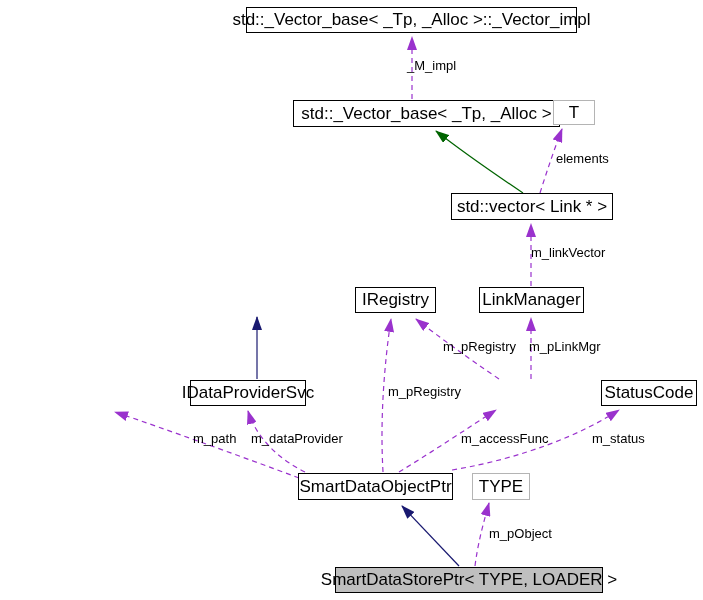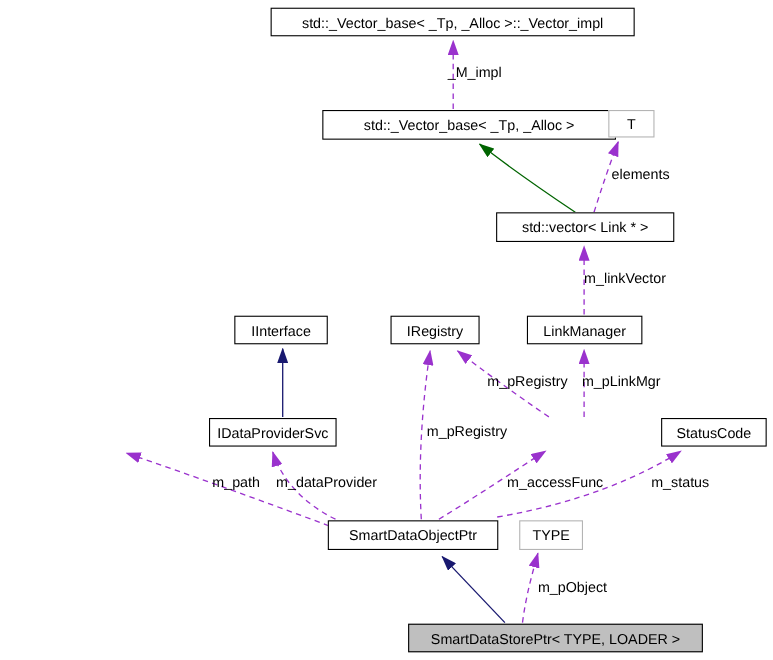--- a/index.html
+++ b/index.html
@@ -15,24 +15,24 @@
     overflow:hidden;
   }
   #canvas { position:relative; width:703px; height:600px; }
   svg.edges { position:absolute; left:0; top:0; width:703px; height:600px; }
   svg.edges path { fill:none; stroke-width:1.2px; }
   svg.edges path.dashed { stroke-dasharray:5,4; }
   .node {
     position:absolute; box-sizing:border-box;
     background:var(--box_fill); border:1px solid var(--box_border);
     display:flex; align-items:center; justify-content:center;
-    font-size:13px; white-space:nowrap; z-index:2;
+    font-size:17px; white-space:nowrap; z-index:2;
   }
   .node-template { border-color:var(--template_box_border); }
-  .node-selected { background:var(--selected_box_fill);margin-left:36px; }
+  .node-selected { background:var(--selected_box_fill); }
   .edge-label {
     position:absolute; font-size:13px; line-height:14px;
     white-space:nowrap; z-index:3;
   }
 </style>
 </head>
 <body>
 
 <div id="canvas">
 
@@ -62,21 +62,20 @@
     <path class="dashed" d="M399,472 C432,452 468,428 496,410" style="stroke:var(--usage_edge)" marker-end="url(#ah-purple)"></path>
     <path class="dashed" d="M452,470 C524,458 582,434 619,410" style="stroke:var(--usage_edge)" marker-end="url(#ah-purple)"></path>
     <path d="M459,566 L402,506" style="stroke:var(--inheritance_edge)" marker-end="url(#ah-blue)"></path>
     <path class="dashed" d="M475,566 C478,542 484,521 489,503" style="stroke:var(--usage_edge)" marker-end="url(#ah-purple)"></path>
   </svg>
 
   <div class="node" style="left:246px;top:7px;width:331px;height:26px">std::_Vector_base&lt; _Tp, _Alloc &gt;::_Vector_impl</div>
   <div class="node" style="left:293px;top:100px;width:267px;height:27px">std::_Vector_base&lt; _Tp, _Alloc &gt;</div>
   <div class="node node-template" style="left:553px;top:100px;width:42px;height:25px">T</div>
   <div class="node" style="left:451px;top:193px;width:162px;height:27px">std::vector&lt; Link * &gt;</div>
-  <div class="node" style="left:213px;top:287px;width:85px;height:26px">IInterface</div>
   <div class="node" style="left:355px;top:287px;width:81px;height:26px">IRegistry</div>
   <div class="node" style="left:479px;top:287px;width:105px;height:26px">LinkManager</div>
   <div class="node" style="left:190px;top:380px;width:116px;height:26px">IDataProviderSvc</div>
   <div class="node" style="left:601px;top:380px;width:96px;height:26px">StatusCode</div>
   <div class="node" style="left:298px;top:473px;width:155px;height:27px">SmartDataObjectPtr</div>
   <div class="node node-template" style="left:472px;top:473px;width:58px;height:27px">TYPE</div>
   <div class="node node-selected" style="left:335px;top:567px;width:268px;height:26px">SmartDataStorePtr&lt; TYPE, LOADER &gt;</div>
 
   <span class="edge-label" style="left:407px;top:59px">_M_impl</span>
   <span class="edge-label" style="left:556px;top:152px">elements</span>

